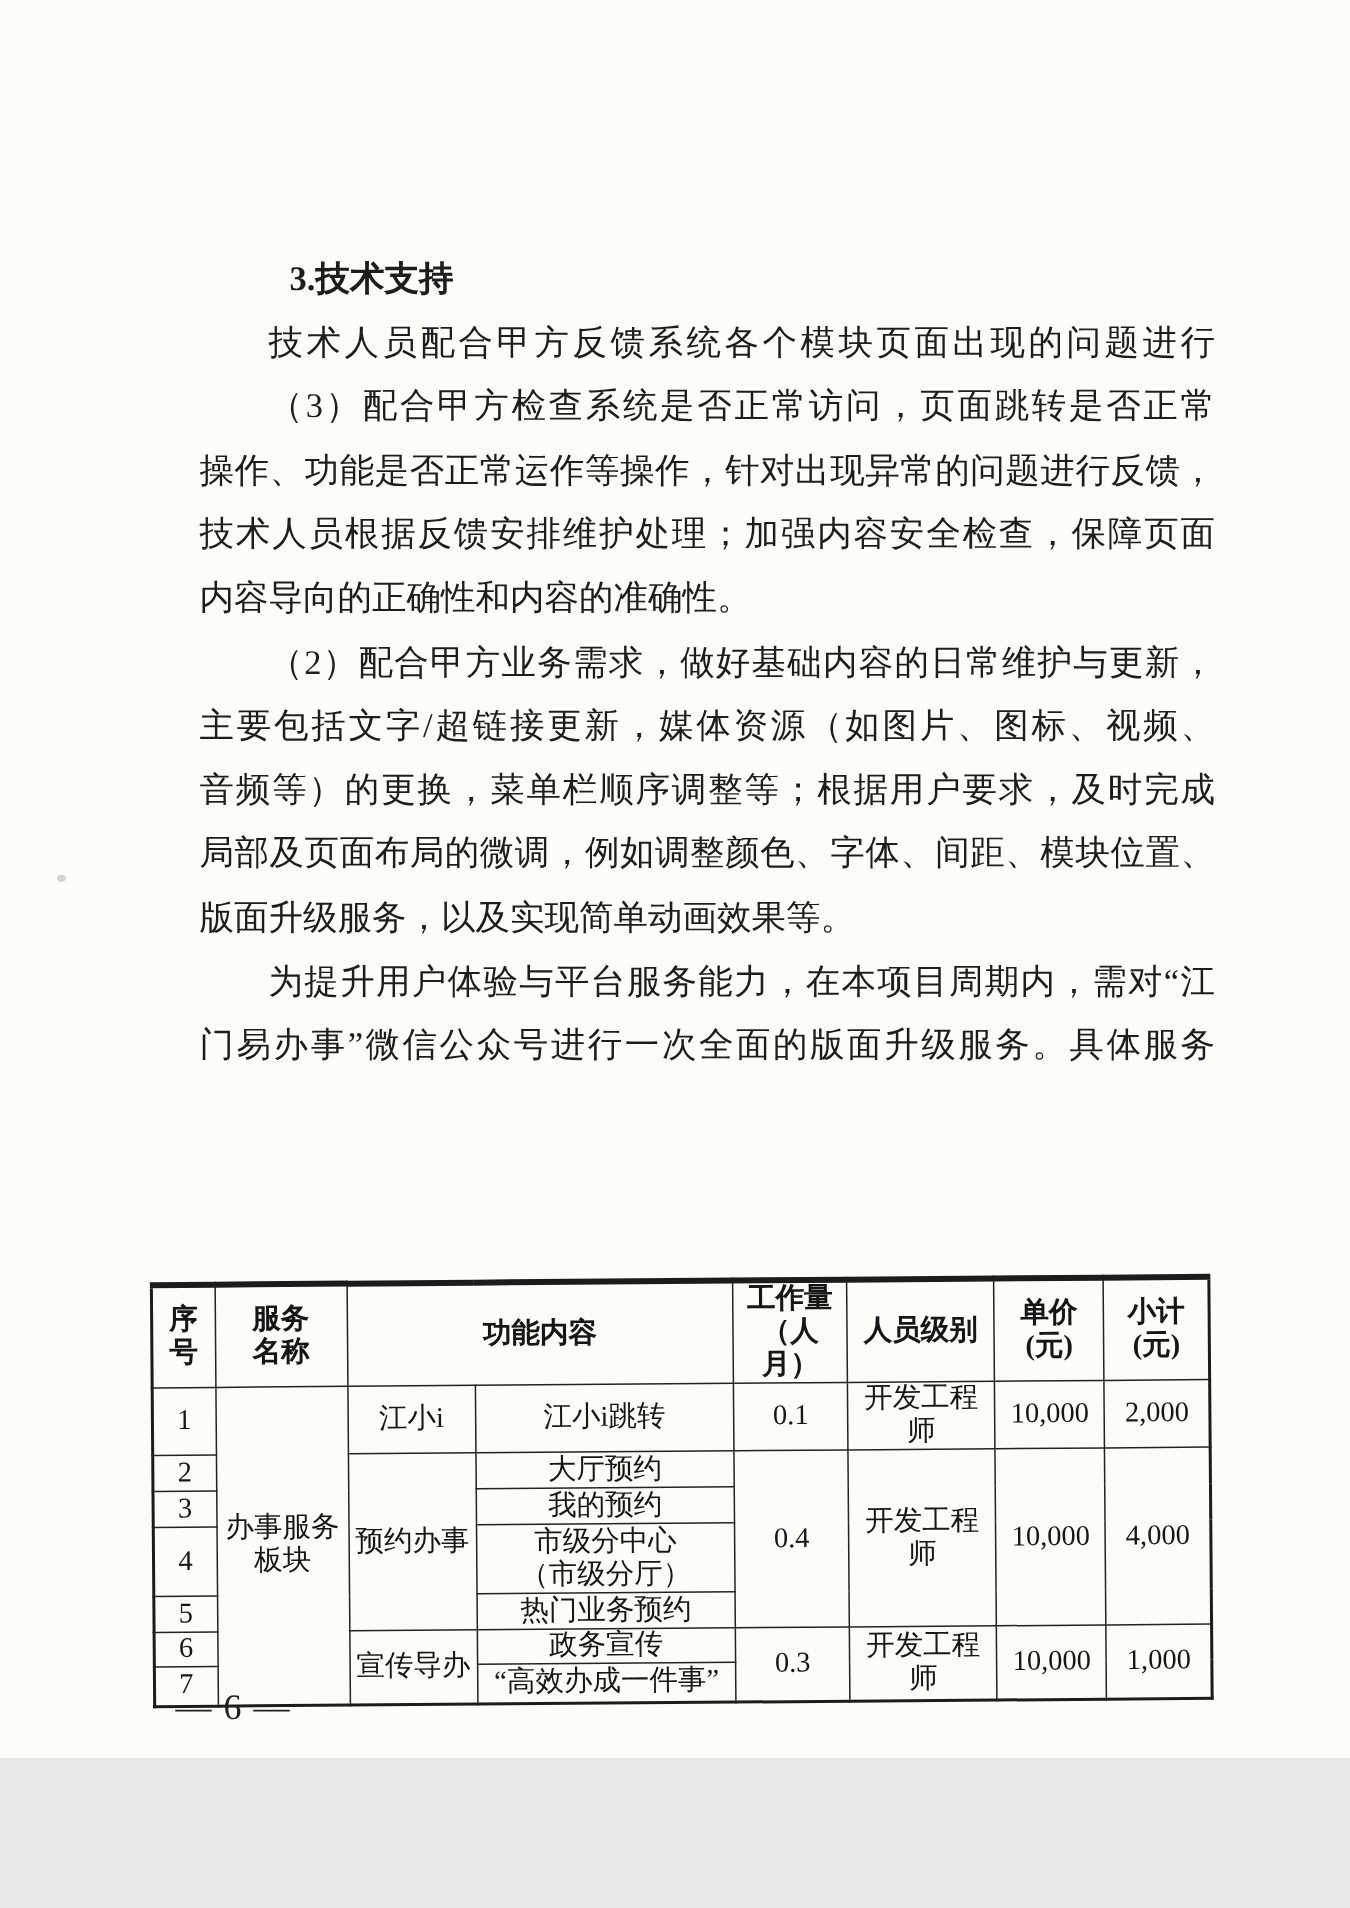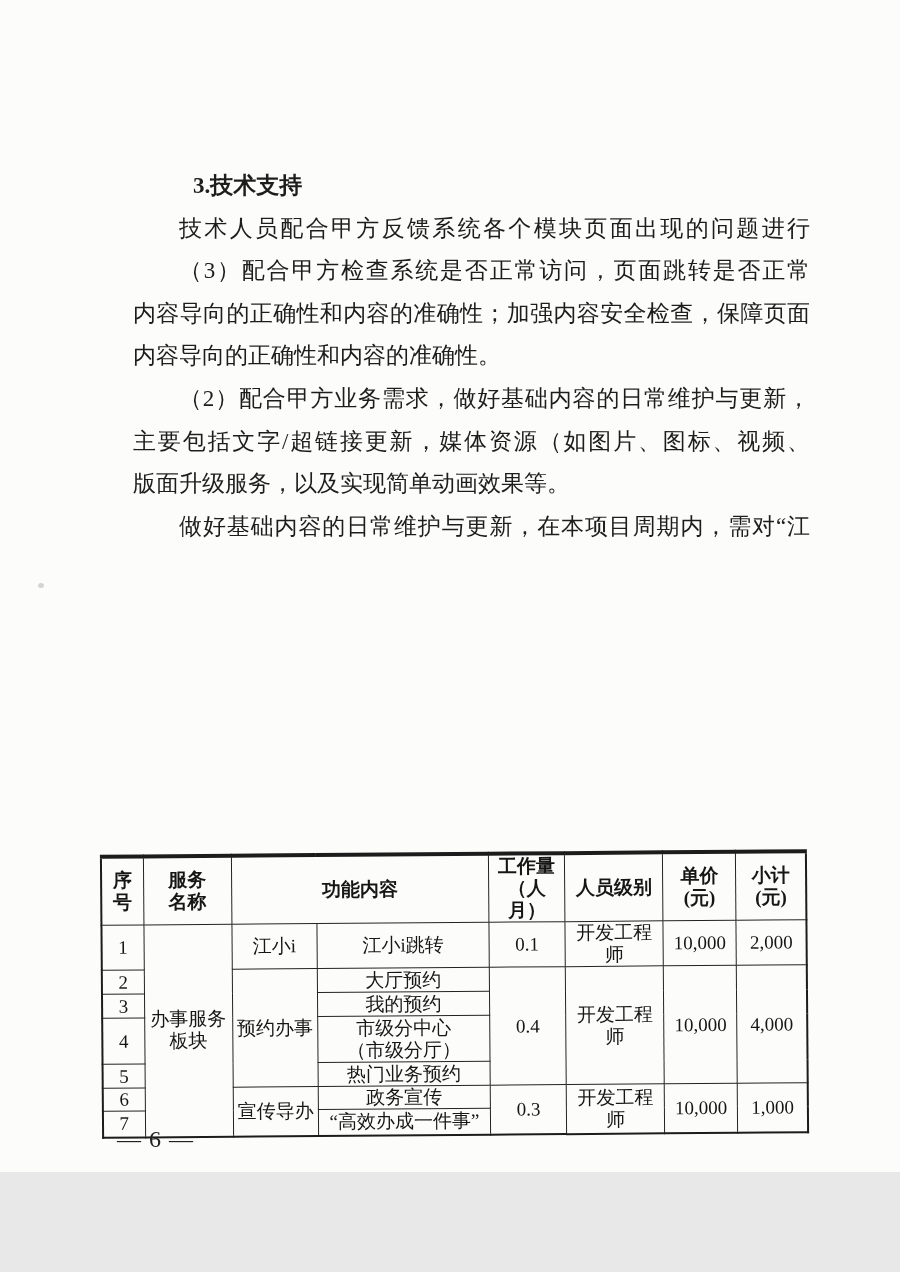--- a/index.html
+++ b/index.html
@@ -83,26 +83,30 @@
 </style>
 </head>
 <body>
 
 <div class="page">
 
   <div class="doc">
     <div class="ln b ind3">3.技术支持</div>
     <div class="ln ind jf">技术人员配合甲方反馈系统各个模块页面出现的问题进行</div>
     <div class="ln ind jf">（3）配合甲方检查系统是否正常访问，页面跳转是否正常</div>
-    <div class="ln jf">内容导向的正确性和内容的准确性；加强内容安全检查，保障页面</div>
+    <div class="ln jf">操作、功能是否正常运作等操作，针对出现异常的问题进行反馈，</div>
+    <div class="ln jf">技术人员根据反馈安排维护处理；加强内容安全检查，保障页面</div>
     <div class="ln">内容导向的正确性和内容的准确性。</div>
     <div class="ln ind jf">（2）配合甲方业务需求，做好基础内容的日常维护与更新，</div>
     <div class="ln jf">主要包括文字/超链接更新，媒体资源（如图片、图标、视频、</div>
+    <div class="ln jf">音频等）的更换，菜单栏顺序调整等；根据用户要求，及时完成</div>
+    <div class="ln jf">局部及页面布局的微调，例如调整颜色、字体、间距、模块位置、</div>
     <div class="ln">版面升级服务，以及实现简单动画效果等。</div>
-    <div class="ln ind jf">做好基础内容的日常维护与更新，在本项目周期内，需对“江</div>
+    <div class="ln ind jf">为提升用户体验与平台服务能力，在本项目周期内，需对“江</div>
+    <div class="ln jf">门易办事”微信公众号进行一次全面的版面升级服务。具体服务</div>
   </div>
 
   <table class="svc-table">
     <colgroup>
       <col style="width:42px">
         <col style="width:88px">
         <col style="width:85px">
         <col style="width:172px">
       <col style="width:76px">
         <col style="width:98px">

